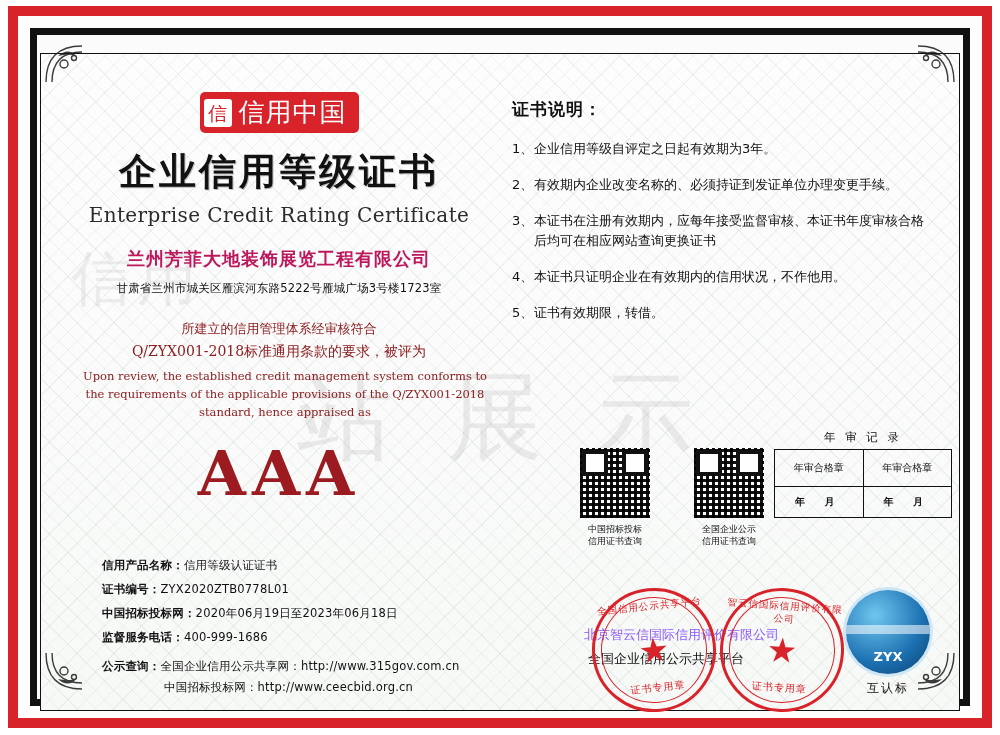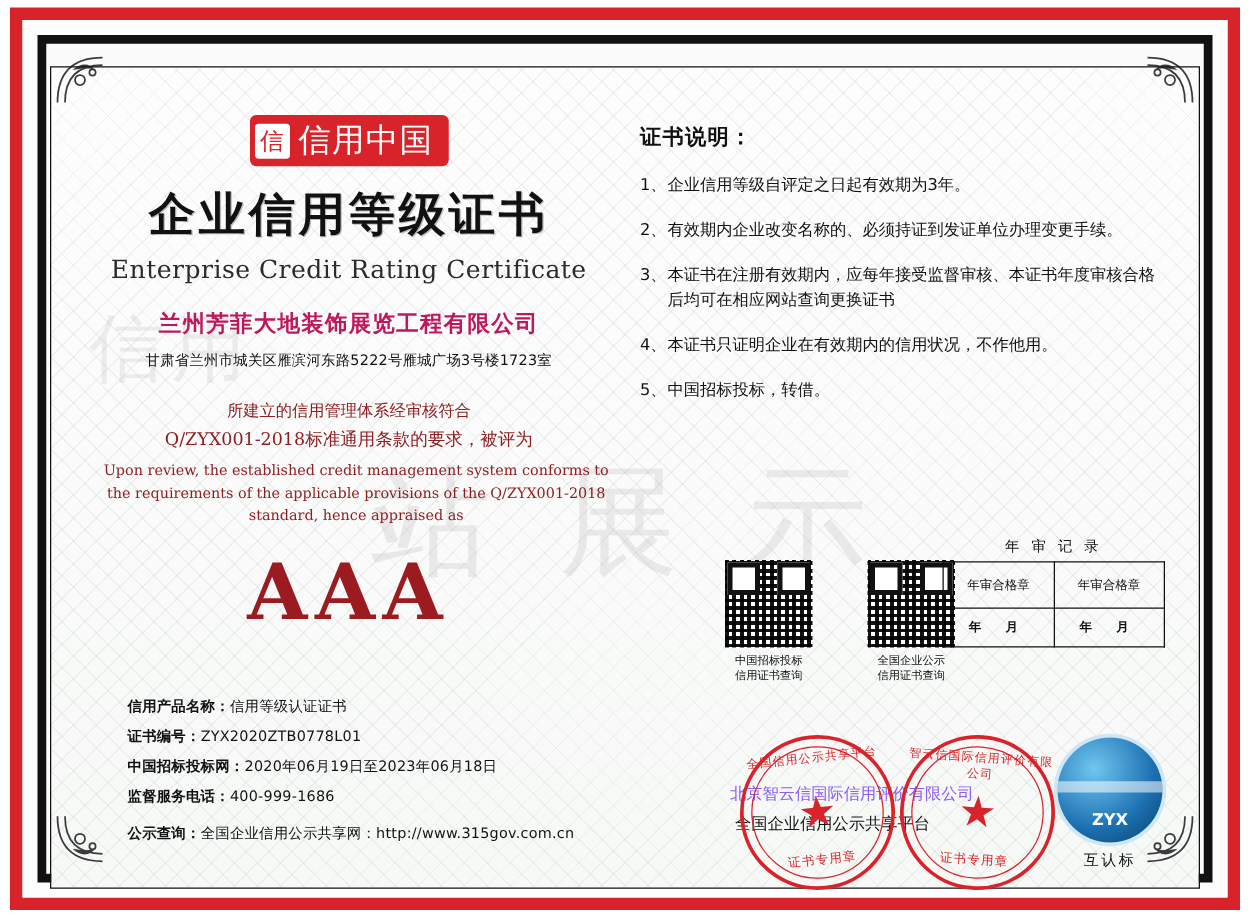--- a/index.html
+++ b/index.html
@@ -70,21 +70,21 @@
   .qr{width:70px;height:70px;background:
       repeating-linear-gradient(90deg,#111 0 3px,#fff 3px 6px),
       repeating-linear-gradient(0deg,#111 0 3px,#fff 3px 6px);
       background-blend-mode:multiply;position:relative;}
   .qr:before,.qr:after{content:"";position:absolute;width:18px;height:18px;border:4px solid #111;background:#fff;}
   .qr:before{left:2px;top:2px;}
   .qr:after{right:2px;top:2px;}
   .qrblock .cap{margin-top:5px;font-size:9px;color:#111;line-height:1.35;font-family:"DejaVu Sans",sans-serif;}
 
   
-  .review{position:absolute;left:714px;top:392px;width:178px;}
+  .review{position:absolute;left:734px;top:392px;width:178px;}
   .review .head{text-align:center;font-size:11.5px;color:#111;letter-spacing:3px;margin-bottom:4px;font-family:"DejaVu Sans",sans-serif;}
   .review table{border-collapse:collapse;width:178px;}
   .review td{border:1px solid #111;width:50%;height:34px;text-align:center;font-size:10px;color:#111;vertical-align:middle;font-family:"DejaVu Sans",sans-serif;}
   .review td.d{border-top:1px dashed #111;height:28px;letter-spacing:8px;font-weight:bold;}
 
   
   .stamp{position:absolute;width:118px;height:118px;border:3px solid #d8232a;border-radius:50%;color:#d8232a;}
   .stamp .star{position:absolute;left:50%;top:50%;transform:translate(-50%,-50%);font-size:34px;line-height:1;}
   .stamp .arc{position:absolute;left:0;right:0;top:9px;text-align:center;font-size:9.5px;letter-spacing:1px;}
   .stamp .bot{position:absolute;left:0;right:0;bottom:14px;text-align:center;font-size:10px;letter-spacing:1px;}
@@ -182,20 +182,23 @@
       <div class="row">
         <span class="k">中国招标投标网：</span><span>2020年06月19日至2023年06月18日</span>
       </div>
       <div class="row">
         <span class="k">监督服务电话：</span><span>400-999-1686</span>
       </div>
       <div class="pub">
         <div class="row">
           <span class="k">公示查询：</span><span>全国企业信用公示共享网：http://www.315gov.com.cn</span>
         </div>
+        <div class="row" style="padding-left:62px">
+          <span>中国招标投标网：http://www.ceecbid.org.cn</span>
+        </div>
       </div>
     </div>
 
     <div class="right">
       <div class="rt-title">证书说明：</div>
       <div class="rt-list">
         <div class="rt-item">
           <span class="num">1、</span>
           <span class="txt">企业信用等级自评定之日起有效期为3年。</span>
         </div>
@@ -206,21 +209,21 @@
         <div class="rt-item">
           <span class="num">3、</span>
           <span class="txt">本证书在注册有效期内，应每年接受监督审核、本证书年度审核合格后均可在相应网站查询更换证书</span>
         </div>
         <div class="rt-item">
           <span class="num">4、</span>
           <span class="txt">本证书只证明企业在有效期内的信用状况，不作他用。</span>
         </div>
         <div class="rt-item">
           <span class="num">5、</span>
-          <span class="txt">中国招标投标，转借。</span>
+          <span class="txt">证书有效期限，转借。</span>
         </div>
       </div>
     </div>
 
     <div class="qrs">
       <div class="qrblock">
         <div class="qr"></div>
         <div class="cap">
           <div>中国招标投标</div>
           <div>信用证书查询</div>

